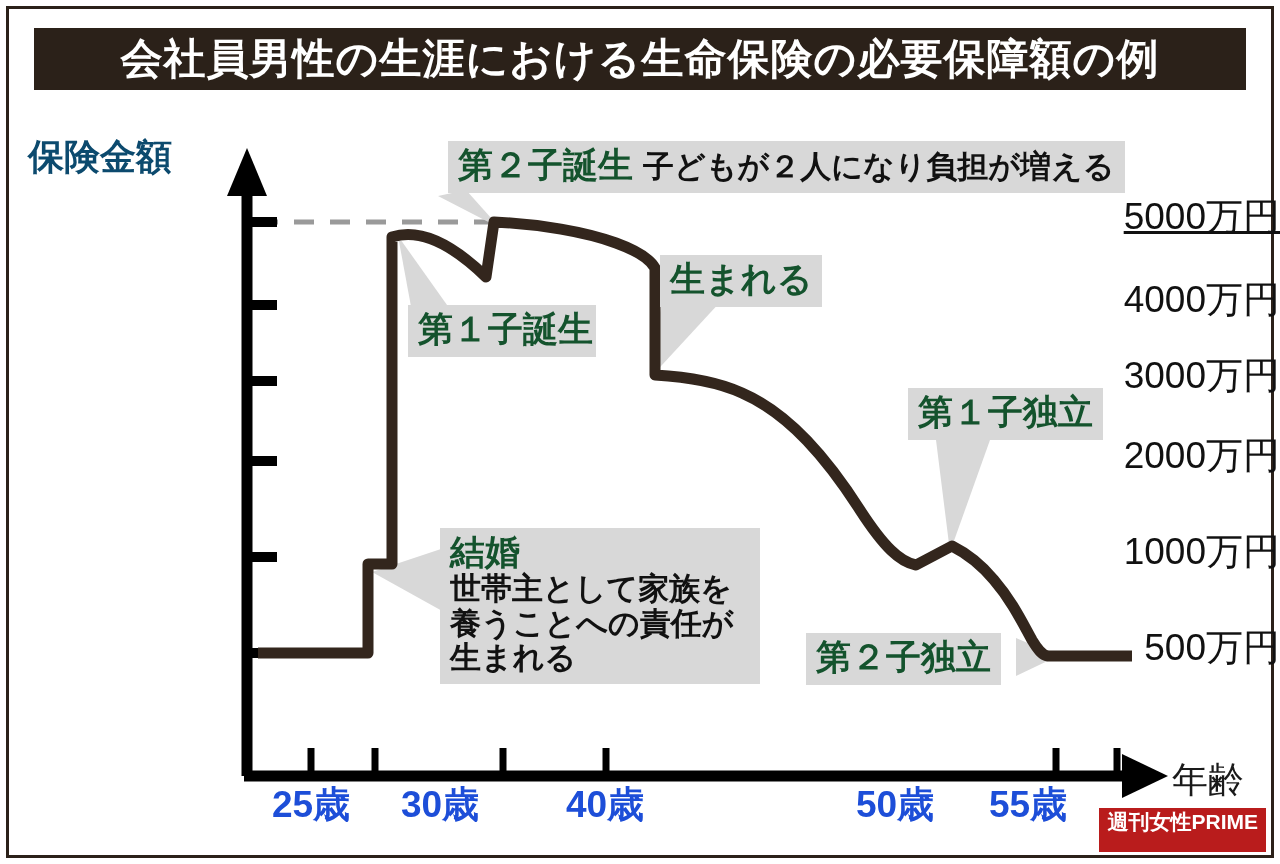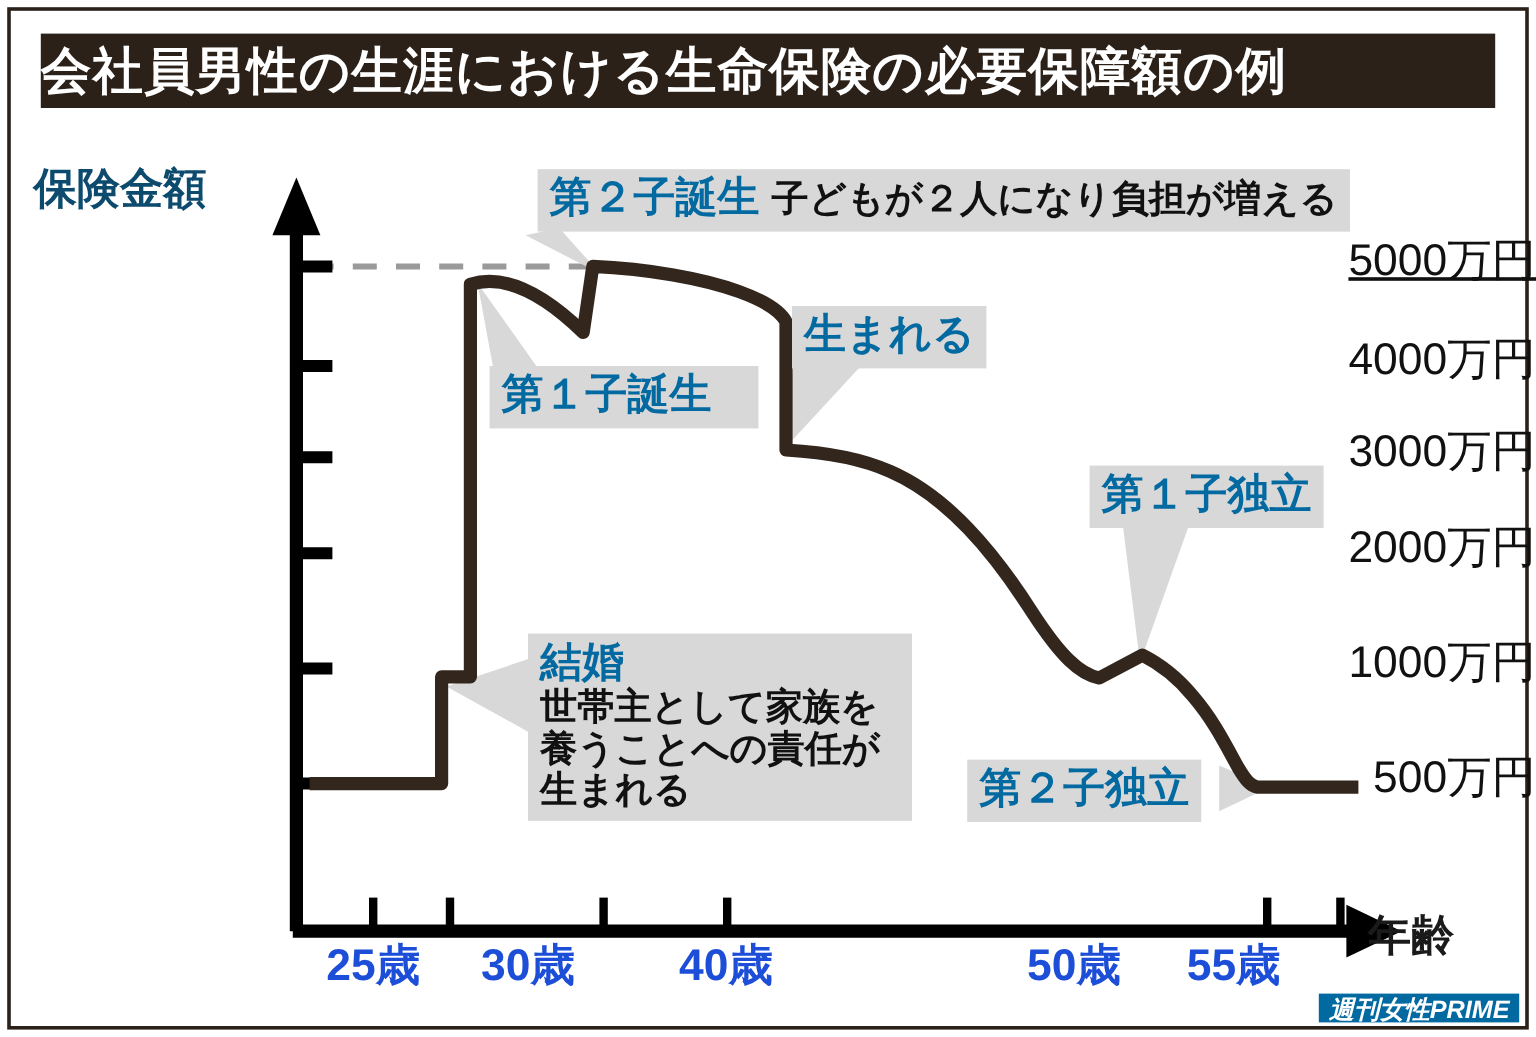--- a/index.html
+++ b/index.html
@@ -36,20 +36,21 @@
   
   .title-bar {
     position: absolute;
     left: 34px;
     top: 28px;
     width: 1212px;
     height: 62px;
     background: #2b2119;
     display: flex;
     align-items: center;
+    justify-content: center;
     box-sizing: border-box;
   }
   .title-text {
     color: #ffffff;
     font-size: 42px;
     font-weight: bold;
     letter-spacing: 1px;
     line-height: 1;
     white-space: nowrap;
   }
@@ -72,24 +73,24 @@
     left: 28px;
     top: 139px;
     font-size: 36px;
     font-weight: bold;
     color: #0c4a6e;
     white-space: nowrap;
     line-height: 1;
   }
   .axis-title-x {
     position: absolute;
-    left: 1140px;
+    left: 1172px;
     top: 762px;
     font-size: 36px;
-    font-weight: bold;
+    font-weight: normal;
     color: #1a1a1a;
     white-space: nowrap;
     line-height: 1;
   }
 
   .ytick-label {
     position: absolute;
     right: 0;
     font-size: 37px;
     font-weight: normal;
@@ -111,21 +112,21 @@
   
   .callout {
     position: absolute;
     background: #d8d8d8;
     box-sizing: border-box;
     padding: 4px 10px 8px 10px;
   }
   .callout .hdr {
     font-size: 35px;
     font-weight: bold;
-    color: #0369a1;
+    color: #14532d;
     line-height: 1.14;
     white-space: nowrap;
   }
   .callout .sub {
     font-size: 31px;
     font-weight: bold;
     color: #111111;
     line-height: 1.12;
     white-space: pre-line;
   }
@@ -137,29 +138,28 @@
   }
   .callout.inline-row .sub {
     white-space: nowrap;
   }
 
   
   .watermark {
     position: absolute;
     right: 14px;
     bottom: 12px;
-    background: #0369a1;
+    background: #b91c1c;
     color: #ffffff;
     font-size: 21px;
     font-weight: bold;
     letter-spacing: 0px;
-    padding: 3px 8px 0 8px;
-    line-height: 1;
-    white-space: nowrap;
-    font-style: italic;
+    padding: 3px 8px 20px 8px;
+    line-height: 1;
+    white-space: nowrap;
   }
 </style>
 </head>
 <body>
 
 <div id="page">
 
   <div class="frame"></div>
 
   <div class="title-bar">
@@ -246,21 +246,21 @@
   <div class="xtick-label" style="left:365px; top:786px; width:150px;">30歳</div>
   <div class="xtick-label" style="left:530px; top:786px; width:150px;">40歳</div>
   <div class="xtick-label" style="left:820px; top:786px; width:150px;">50歳</div>
   <div class="xtick-label" style="left:953px; top:786px; width:150px;">55歳</div>
 
   <div class="callout inline-row" style="left:448px; top:141px;">
     <span class="hdr">第２子誕生</span>
     <span class="sub">子どもが２人になり負担が増える</span>
   </div>
 
-  <div class="callout" style="left:408px; top:305px; width:224px;">
+  <div class="callout" style="left:408px; top:305px; width:188px;">
     <span class="hdr">第１子誕生</span>
   </div>
 
   <div class="callout" style="left:660px; top:255px;">
     <span class="hdr">生まれる</span>
   </div>
 
   <div class="callout" style="left:440px; top:528px; width:320px;">
     <span class="hdr">結婚</span>
     <div class="sub">世帯主として家族を

